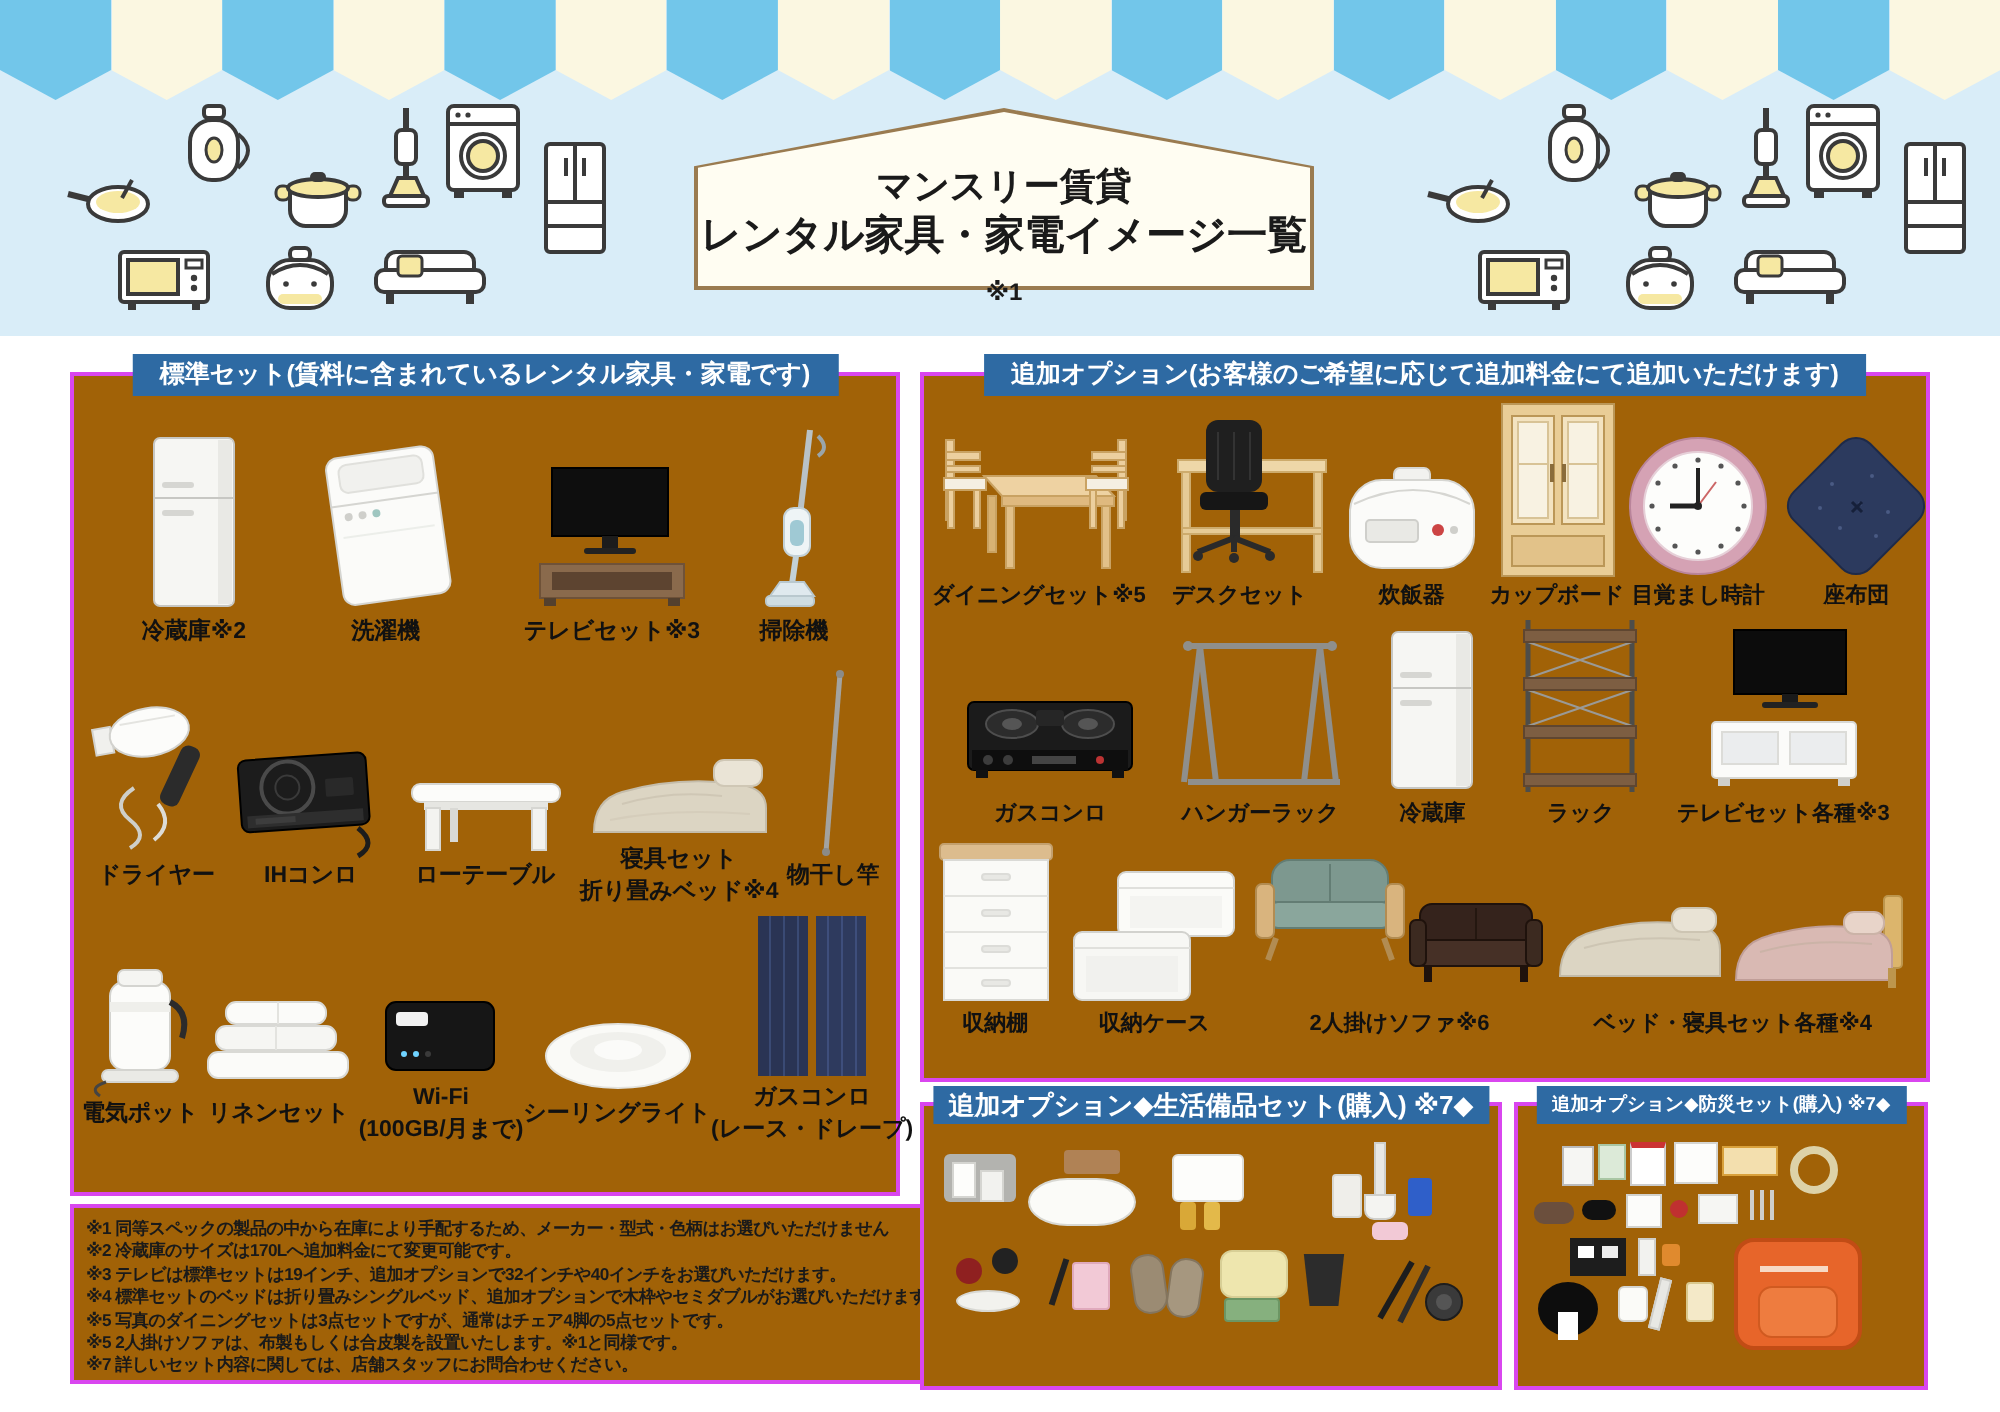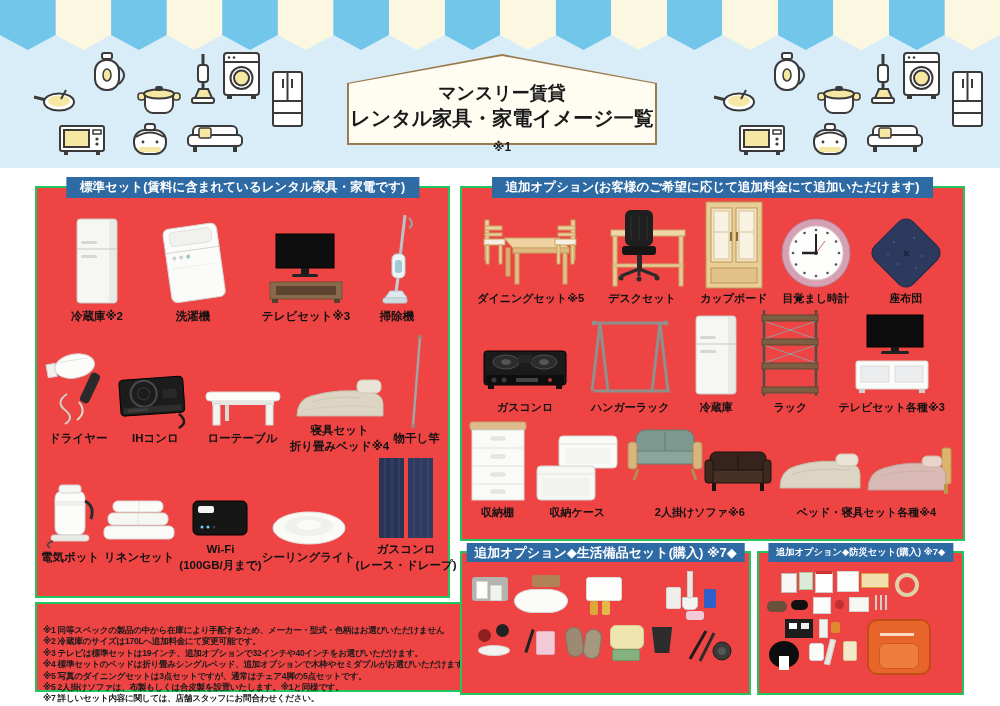--- a/index.html
+++ b/index.html
@@ -17,39 +17,39 @@
   
   .plaque{position:absolute;left:347px;top:54px;width:310px;height:91px}
   .plq-o,.plq-i{position:absolute;clip-path:polygon(0 32%,50% 0,100% 32%,100% 100%,0 100%)}
   .plq-o{inset:0;background:#9a7b50}
   .plq-i{inset:2px;background:#fffdf2}
   .plq-text{position:absolute;left:0;right:0;top:27px;text-align:center;font-weight:bold;color:#1a1a1a}
   .t1{font-size:18px;line-height:24px}
   .t2{font-size:20px;line-height:26px}
   .note{font-size:12px}
   
-  .panel{position:absolute;background:#ef4444;border:2px solid #22c55e;box-sizing:border-box}
+  .panel{position:absolute;background:#a16207;border:2px solid #d946ef;box-sizing:border-box}
   #std{left:35px;top:186px;width:415px;height:412px}
   #opt{left:460px;top:186px;width:505px;height:355px}
   .phead{position:absolute;top:-11px;left:50%;transform:translateX(-50%);background:#2e6aa3;color:#fff;
          font-weight:bold;font-size:12.5px;line-height:21px;padding:0 14px;white-space:nowrap}
   .phead-sm{font-size:13px;line-height:19px;top:-10px;padding:0 8px}
   .row{display:flex;justify-content:space-evenly;align-items:center;padding:0 4px}
   .cell{display:flex;flex-direction:column;align-items:center}
   .ph{display:flex;align-items:flex-end;justify-content:center}
   .lbl{font-size:11.5px;font-weight:bold;text-align:center;line-height:1.2;white-space:nowrap;margin-top:2px}
   #opt .lbl{font-size:11px}
   #std .r1{margin-top:22px}#std .r1 .ph{height:98px}
   #std .r2{margin-top:14px}#std .r2 .ph{height:84px}
   #std .r3{margin-top:20px}#std .r3 .ph{height:68px}
   #opt .r1{margin-top:16px}#opt .r1 .ph{height:86px}
   #opt .r2{margin-top:8px}#opt .r2 .ph{height:86px}
   #opt .r3{margin-top:10px}#opt .r3 .ph{height:80px}
   
-  #foot{left:35px;top:602px;width:428px;height:90px;padding:21px 6px}
+  #foot{left:35px;top:602px;width:428px;height:90px;padding:5px 6px}
   .fn{font-size:8.6px;font-weight:bold;color:#1a1a1a;line-height:11.4px;letter-spacing:-0.3px;white-space:nowrap}
   
   #buy1{left:460px;top:551px;width:291px;height:144px}
   #buy2{left:757px;top:551px;width:207px;height:144px}
   .goods{position:absolute;left:0;top:14px;right:0;bottom:0}
   .gs{position:absolute}
 </style>
 </head>
 <body>
 
@@ -468,20 +468,33 @@
             <line x1="52" y1="10" x2="52" y2="34" stroke="#333"></line>
             <rect x="27" y="40" width="34" height="9" rx="3" fill="#161616"></rect>
             <rect x="42" y="49" width="5" height="14" fill="#2a2a2a"></rect>
             <path d="M26,70 l18,-7 M62,70 l-18,-7 M44,63 v7" stroke="#2a2a2a" stroke-width="3" fill="none"></path>
             <circle cx="26" cy="72" r="2.5" fill="#2a2a2a"></circle>
             <circle cx="62" cy="72" r="2.5" fill="#2a2a2a"></circle>
             <circle cx="44" cy="73" r="2.5" fill="#2a2a2a"></circle>
           </svg>
         </div>
       <div class="lbl">デスクセット</div>
+    </div>
+    <div class="cell">
+      <div class="ph">
+          <svg width="78" height="62">
+            <rect x="30" y="6" width="18" height="8" rx="3" fill="#f2f2ef" stroke="#d6d6d2"></rect>
+            <rect x="8" y="12" width="62" height="44" rx="16" fill="#fbfbf9" stroke="#d6d6d2"></rect>
+            <path d="M10,24 q30,-14 58,0" fill="none" stroke="#d6d6d2"></path>
+            <rect x="16" y="32" width="26" height="11" rx="2" fill="#e9e9e5" stroke="#cfcfcb"></rect>
+            <circle cx="52" cy="37" r="3" fill="#cc4444"></circle>
+            <circle cx="60" cy="37" r="2" fill="#cfcfcb"></circle>
+          </svg>
+        </div>
+      <div class="lbl">炊飯器</div>
     </div>
     <div class="cell">
       <div class="ph">
           <svg width="66" height="90">
             <rect x="5" y="2" width="56" height="86" fill="#e9cd96" stroke="#bb9757"></rect>
             <rect x="10" y="8" width="21" height="54" fill="#f3e3c0" stroke="#bb9757"></rect>
             <rect x="35" y="8" width="21" height="54" fill="#f3e3c0" stroke="#bb9757"></rect>
             <rect x="13" y="11" width="15" height="48" fill="#f8f2e2" stroke="#d8c396"></rect>
             <rect x="38" y="11" width="15" height="48" fill="#f8f2e2" stroke="#d8c396"></rect>
             <line x1="13" y1="32" x2="28" y2="32" stroke="#d8c396"></line>

